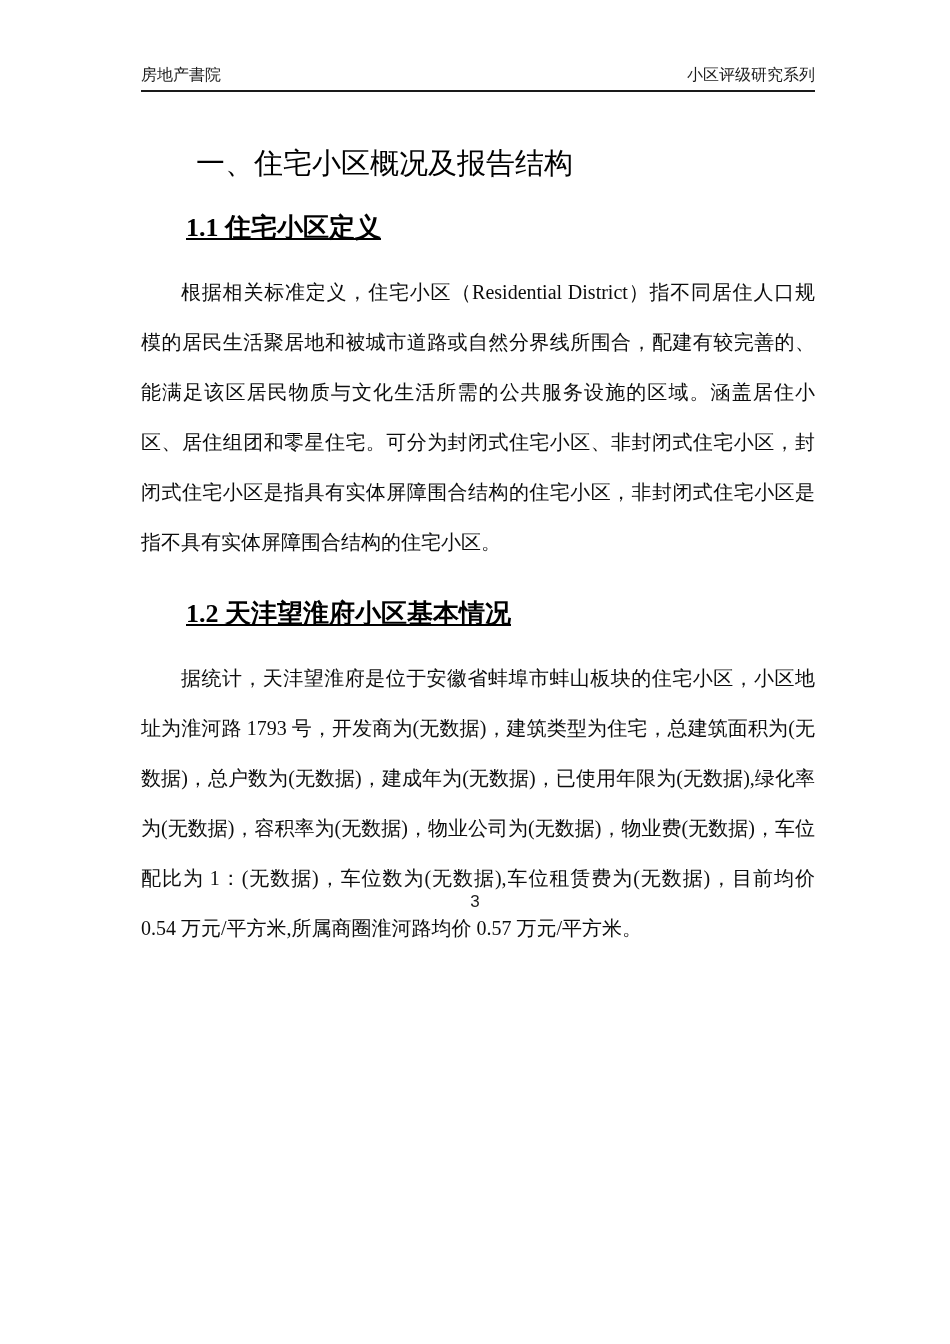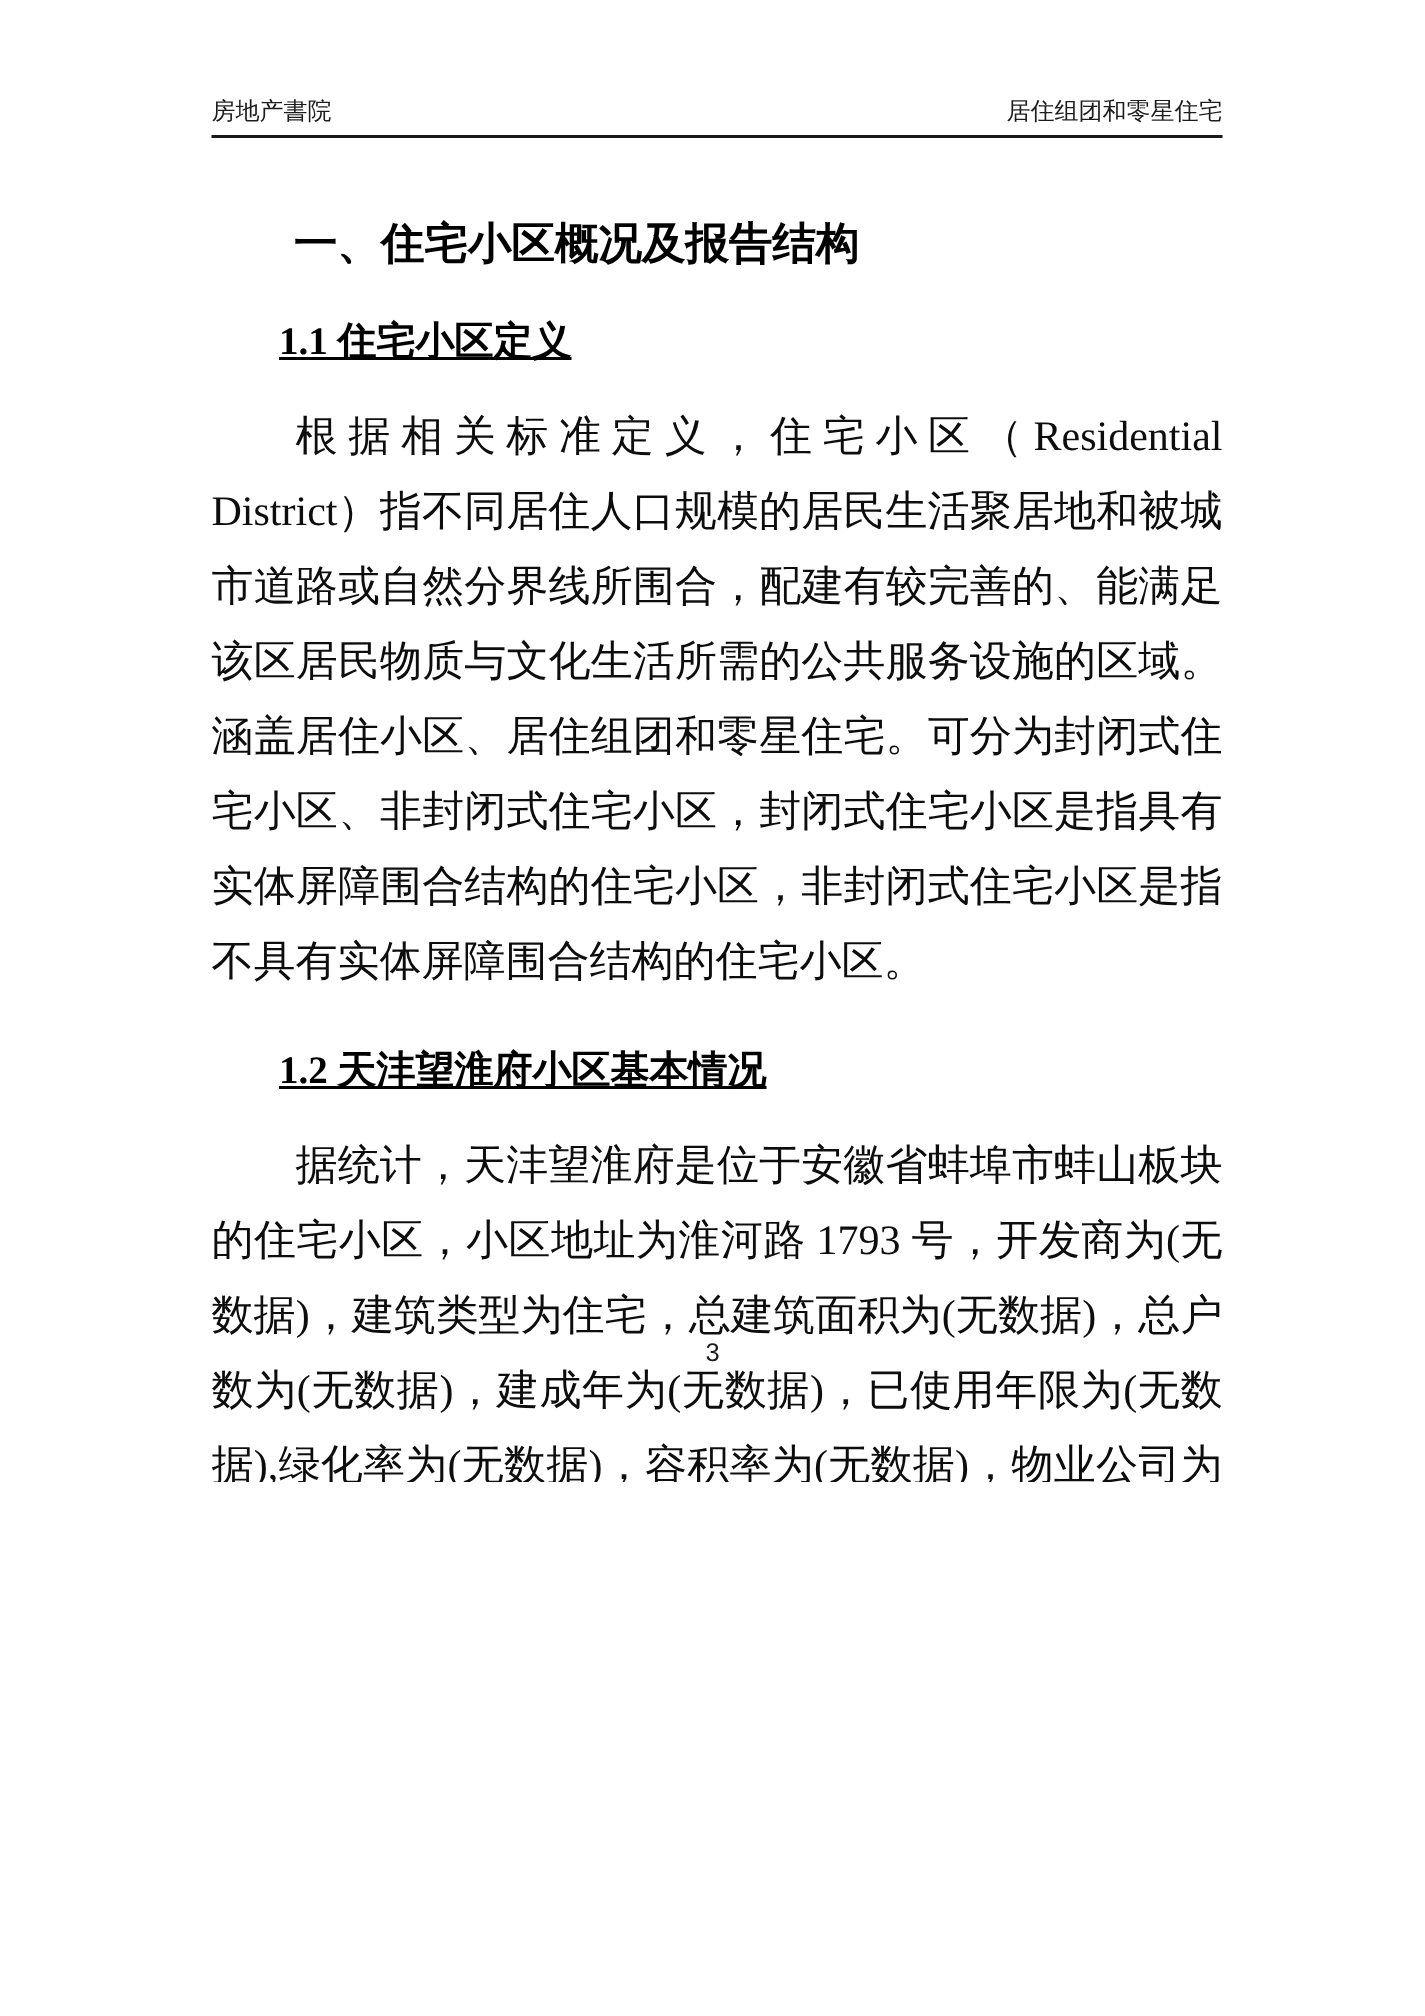--- a/index.html
+++ b/index.html
@@ -28,35 +28,35 @@
     font-size: 16px;
     line-height: 21px;
     color: #1c1c1c;
   }
   .content {
     margin: 0 135px 0 141px;
   }
   h1.chapter-title {
     margin: 54px 0 0 55px;
     font-size: 29px;
-    font-weight: bold;
+    font-weight: normal;
     line-height: 1.2;
     color: #000000;
   }
   h2.section-heading {
     margin: 31px 0 0 45px;
     font-size: 26px;
     font-weight: bold;
     line-height: 1.2;
     color: #000000;
     text-decoration: underline;
   }
   p.body-paragraph {
     margin: 24px 0 0 0;
-    font-size: 28px;
+    font-size: 20px;
     line-height: 50px;
     text-align: justify;
     text-justify: inter-ideograph;
     text-align-last: left;
     text-indent: 2em;
     color: #0d0d0d;
   }
   .page-footer {
     position: absolute;
     left: 0;
@@ -68,21 +68,21 @@
     color: #1c1c1c;
   }
 </style>
 </head>
 <body>
 
 <div class="page">
 
   <div class="page-header">
     <span>房地产書院</span>
-    <span>居住组团和零星住宅</span>
+    <span>小区评级研究系列</span>
   </div>
 
   <div class="content">
 
     <h1 class="chapter-title">一、住宅小区概况及报告结构</h1>
 
     <h2 class="section-heading">1.1 住宅小区定义</h2>
     <p class="body-paragraph">根据相关标准定义，住宅小区（Residential District）指不同居住人口规模的居民生活聚居地和被城市道路或自然分界线所围合，配建有较完善的、能满足该区居民物质与文化生活所需的公共服务设施的区域。涵盖居住小区、居住组团和零星住宅。可分为封闭式住宅小区、非封闭式住宅小区，封闭式住宅小区是指具有实体屏障围合结构的住宅小区，非封闭式住宅小区是指不具有实体屏障围合结构的住宅小区。</p>
 
     <h2 class="section-heading">1.2 天沣望淮府小区基本情况</h2>

